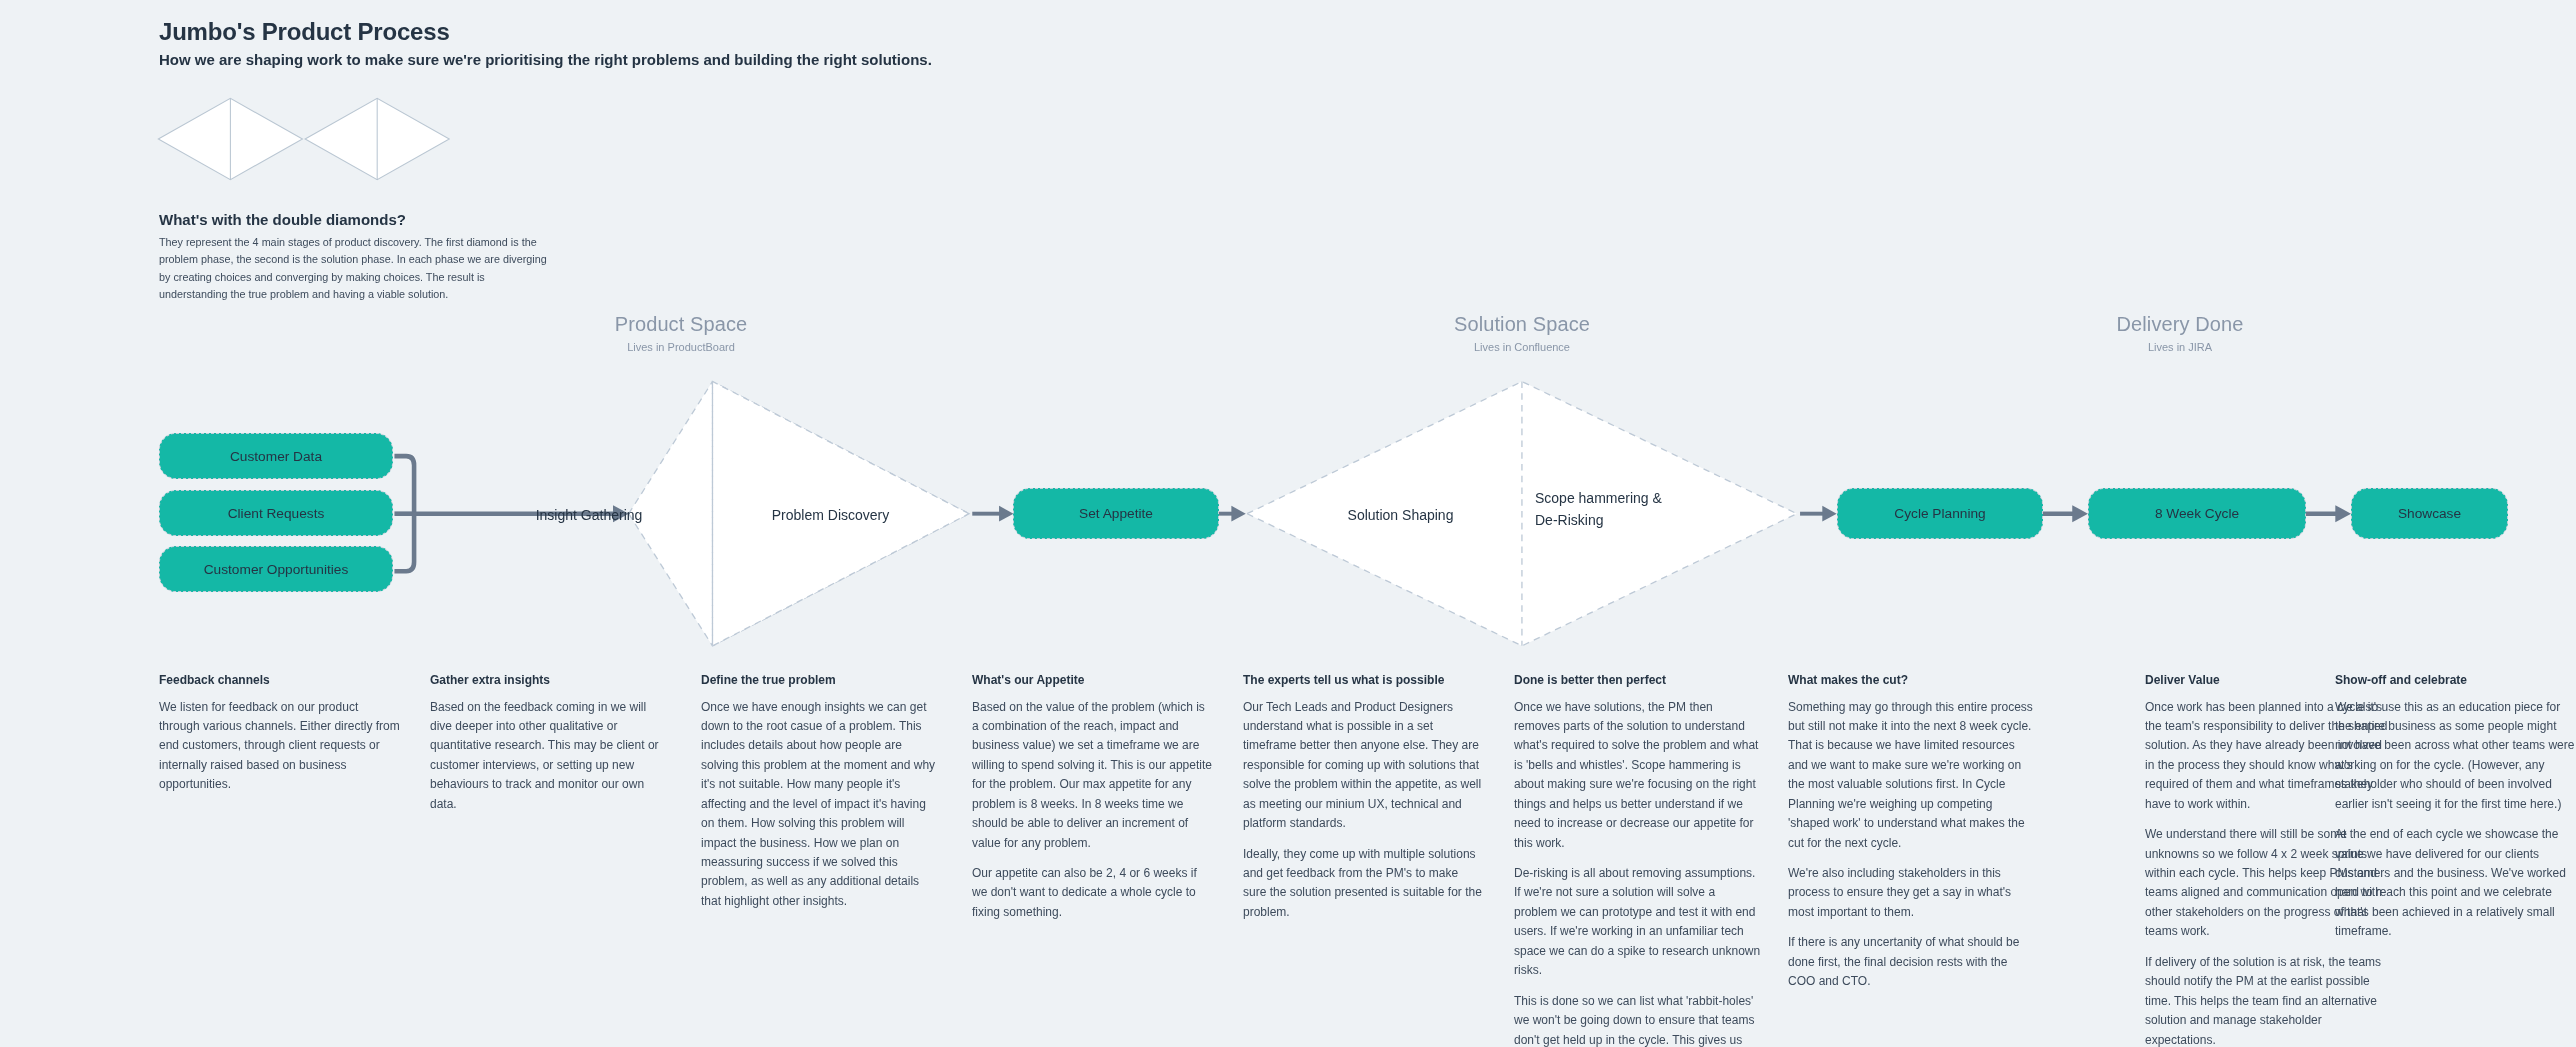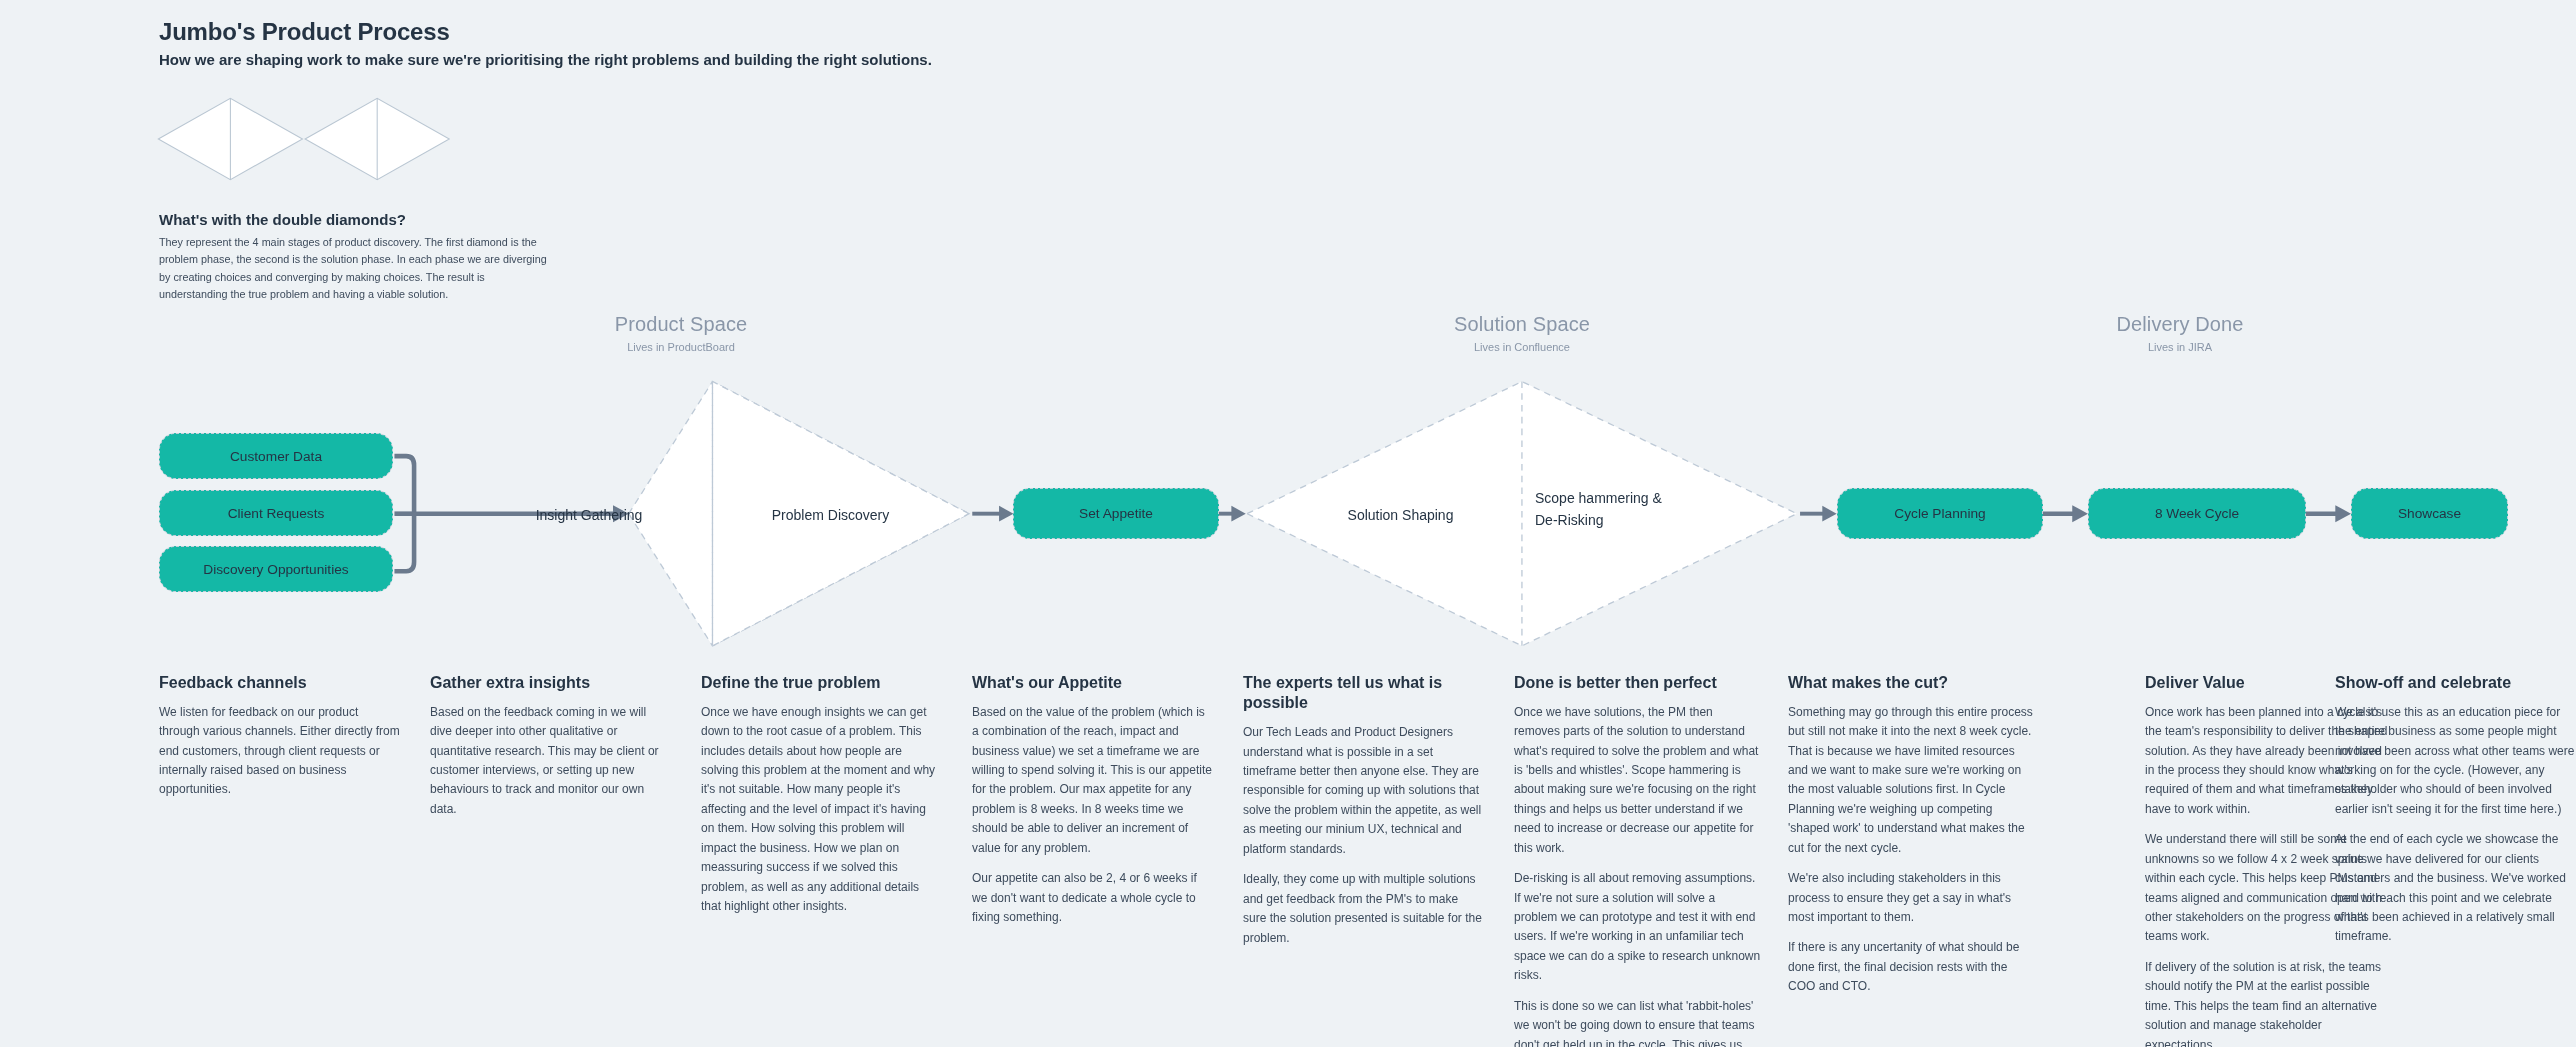--- a/index.html
+++ b/index.html
@@ -61,21 +61,21 @@
     line-height: 1.55;
     white-space: pre-line;
   }
 
   .svg-layer { position: absolute; left: 0; top: 0; width: 2576px; height: 1047px; pointer-events: none; }
 
   
   .cols { position: absolute; left: 159px; top: 673px; width: 2416px; }
   .col { position: absolute; top: 0; }
   .col h3 {
-    font-size: 16px; font-weight: bold; color: #253444;
+    font-size: 12px; font-weight: bold; color: #253444;
     line-height: 1.28; margin-bottom: 9.2px;
   }
   .col p {
     font-size: 12px; line-height: 1.62; color: #3d4b5c; margin-bottom: 11px;
   }
 </style>
 </head>
 <body>
 
 <div class="page">
@@ -143,21 +143,21 @@
     <polygon points="3592,785 3568,772 3568,798" fill="#6b7a8d"></polygon>
   </svg>
 
   <div class="pill" style="left:159px; top:433px; width:234px; height:46px;">
     <span>Customer Data</span>
   </div>
   <div class="pill" style="left:159px; top:490px; width:234px; height:46px;">
     <span>Client Requests</span>
   </div>
   <div class="pill" style="left:159px; top:546px; width:234px; height:46px;">
-    <span>Discovery Opportunities</span>
+    <span>Customer Opportunities</span>
   </div>
 
   <div class="diamond-label" style="left:471px; top:505px; width:236px;">Insight Gathering</div>
   <div class="diamond-label" style="left:716px; top:505px; width:229px;">Problem Discovery</div>
   <div class="diamond-label" style="left:1286px; top:505px; width:229px;">Solution Shaping</div>
   <div class="diamond-label" style="left:1535px; top:488px; width:196px; text-align:left;">Scope hammering &amp;
 De-Risking</div>
 
   <div class="pill" style="left:1013px; top:488px; width:206px; height:51px;">
     <span>Set Appetite</span>

